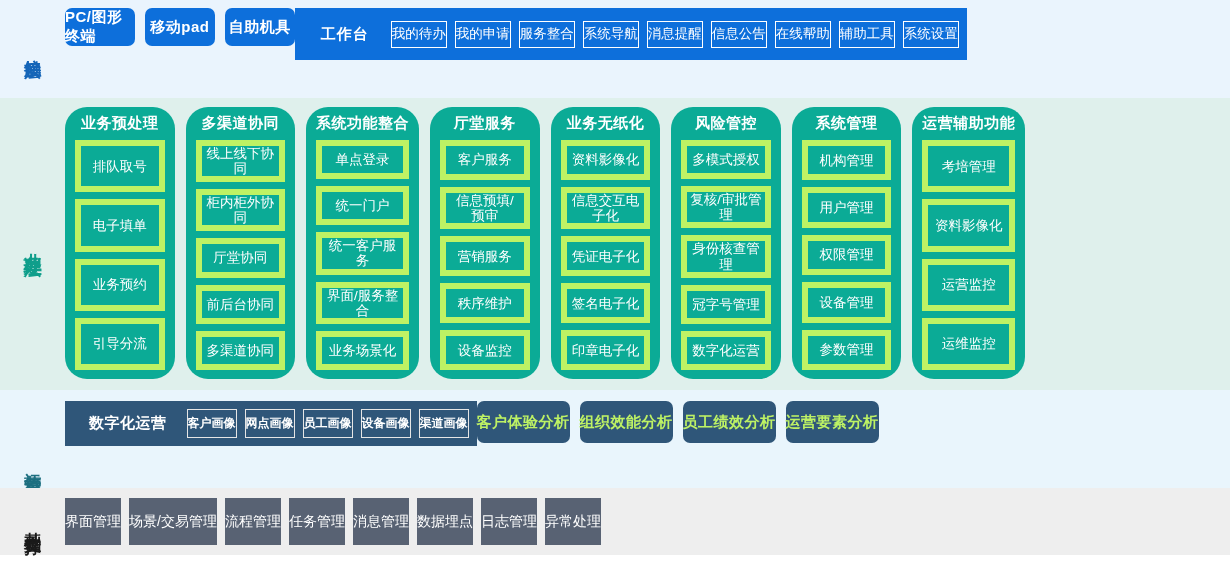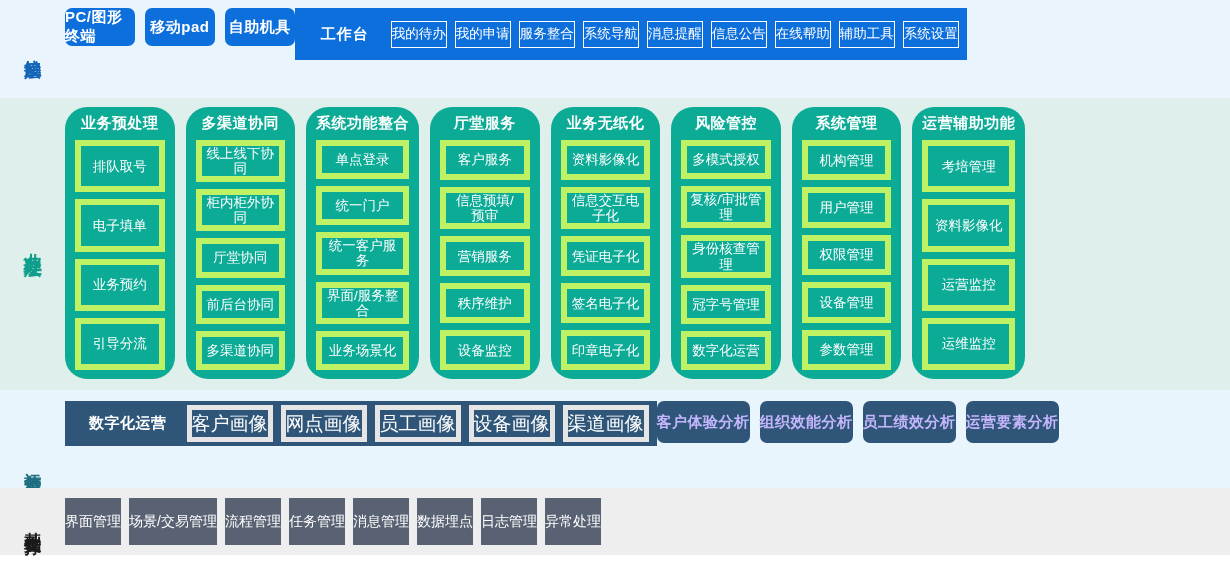--- a/index.html
+++ b/index.html
@@ -177,38 +177,39 @@
     color: #ffffff;
     font-size: 15px;
     font-weight: bold;
     padding: 0 12px 0 16px;
     white-space: nowrap;
     letter-spacing: 0.5px;
   }
   .op-portrait {
     flex: 1 1 0;
     height: 27px;
-    border: 5px solid #e5e5e5;
-    color: #ffffff;
-    font-size: 19px;
-    display: flex;
-    align-items: center;
-    justify-content: center;
-    white-space: nowrap;
+    border: 1px solid #e5e5e5;
+    color: #ffffff;
+    font-size: 12px;
+    display: flex;
+    align-items: center;
+    justify-content: center;
+    white-space: nowrap;
+    font-weight: bold;
   }
   .op-row2 {
     height: 42px;
     display: flex;
     gap: 10px;
   }
   .op-analysis {
     flex: 1 1 0;
     background: #2f5679;
     border-radius: 7px;
-    color: #c4b5fd;
+    color: #bef264;
     font-size: 15px;
     font-weight: bold;
     display: flex;
     align-items: center;
     justify-content: center;
     letter-spacing: 0.5px;
   }
 
   
   #band-foundation {

